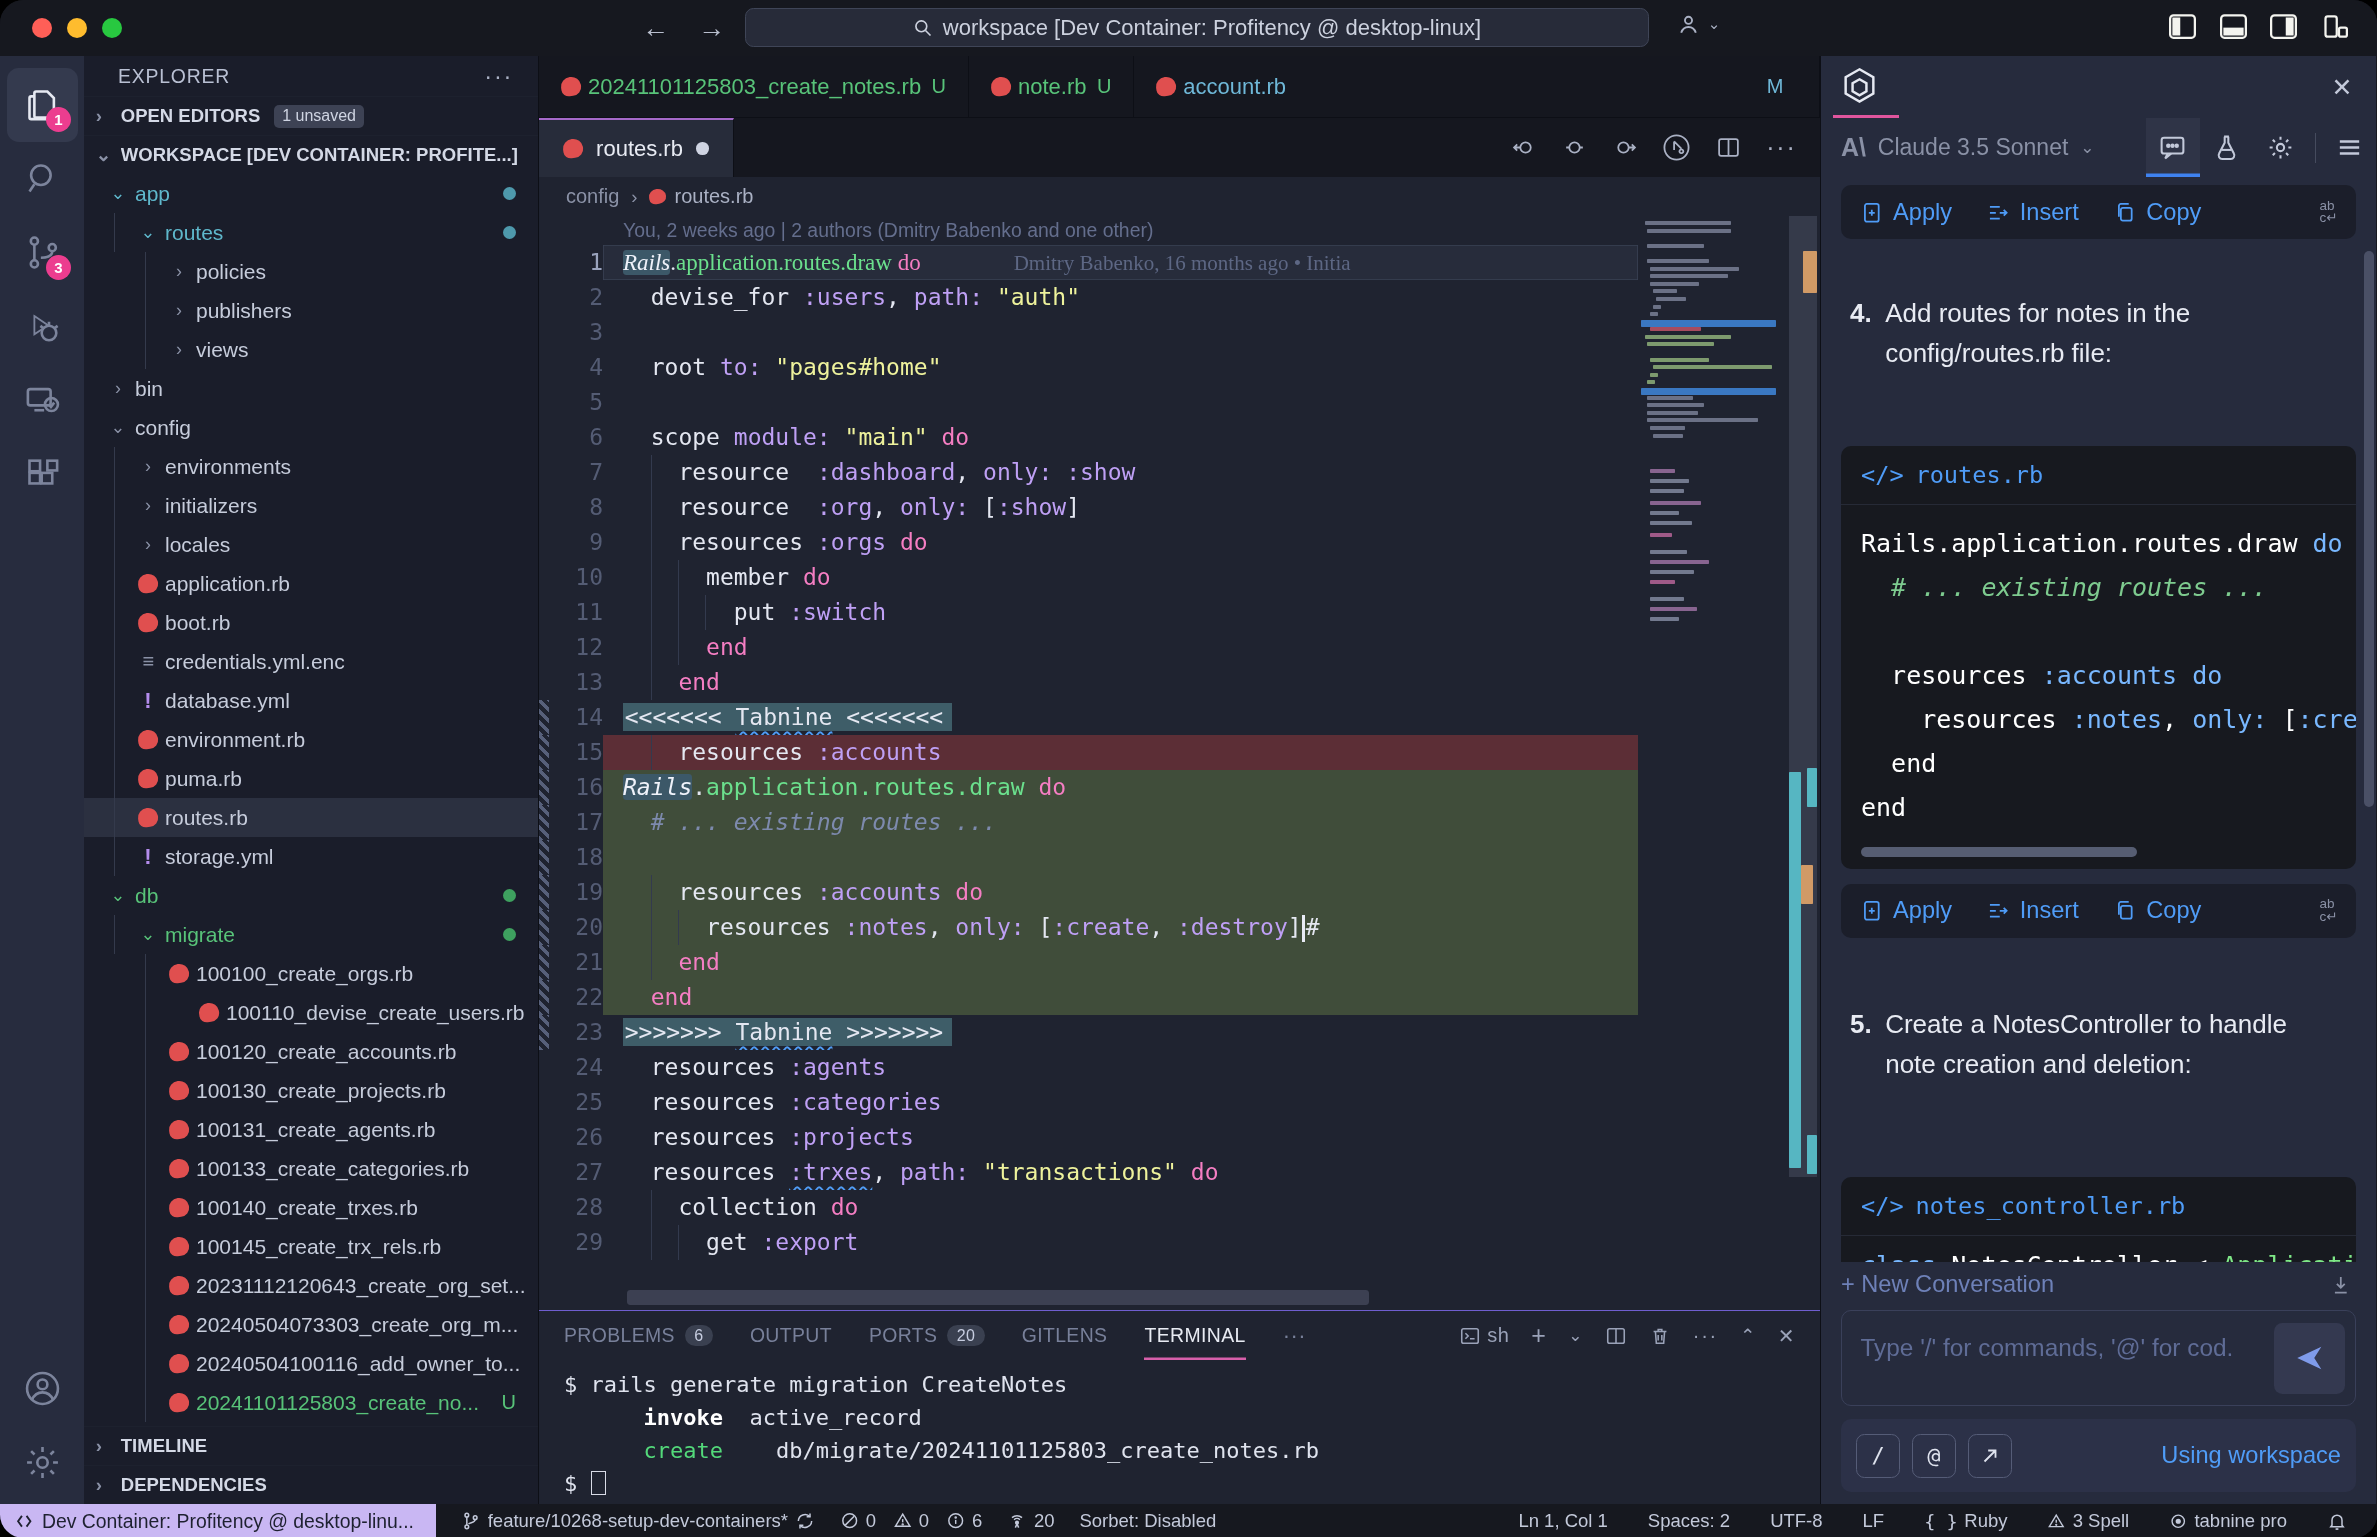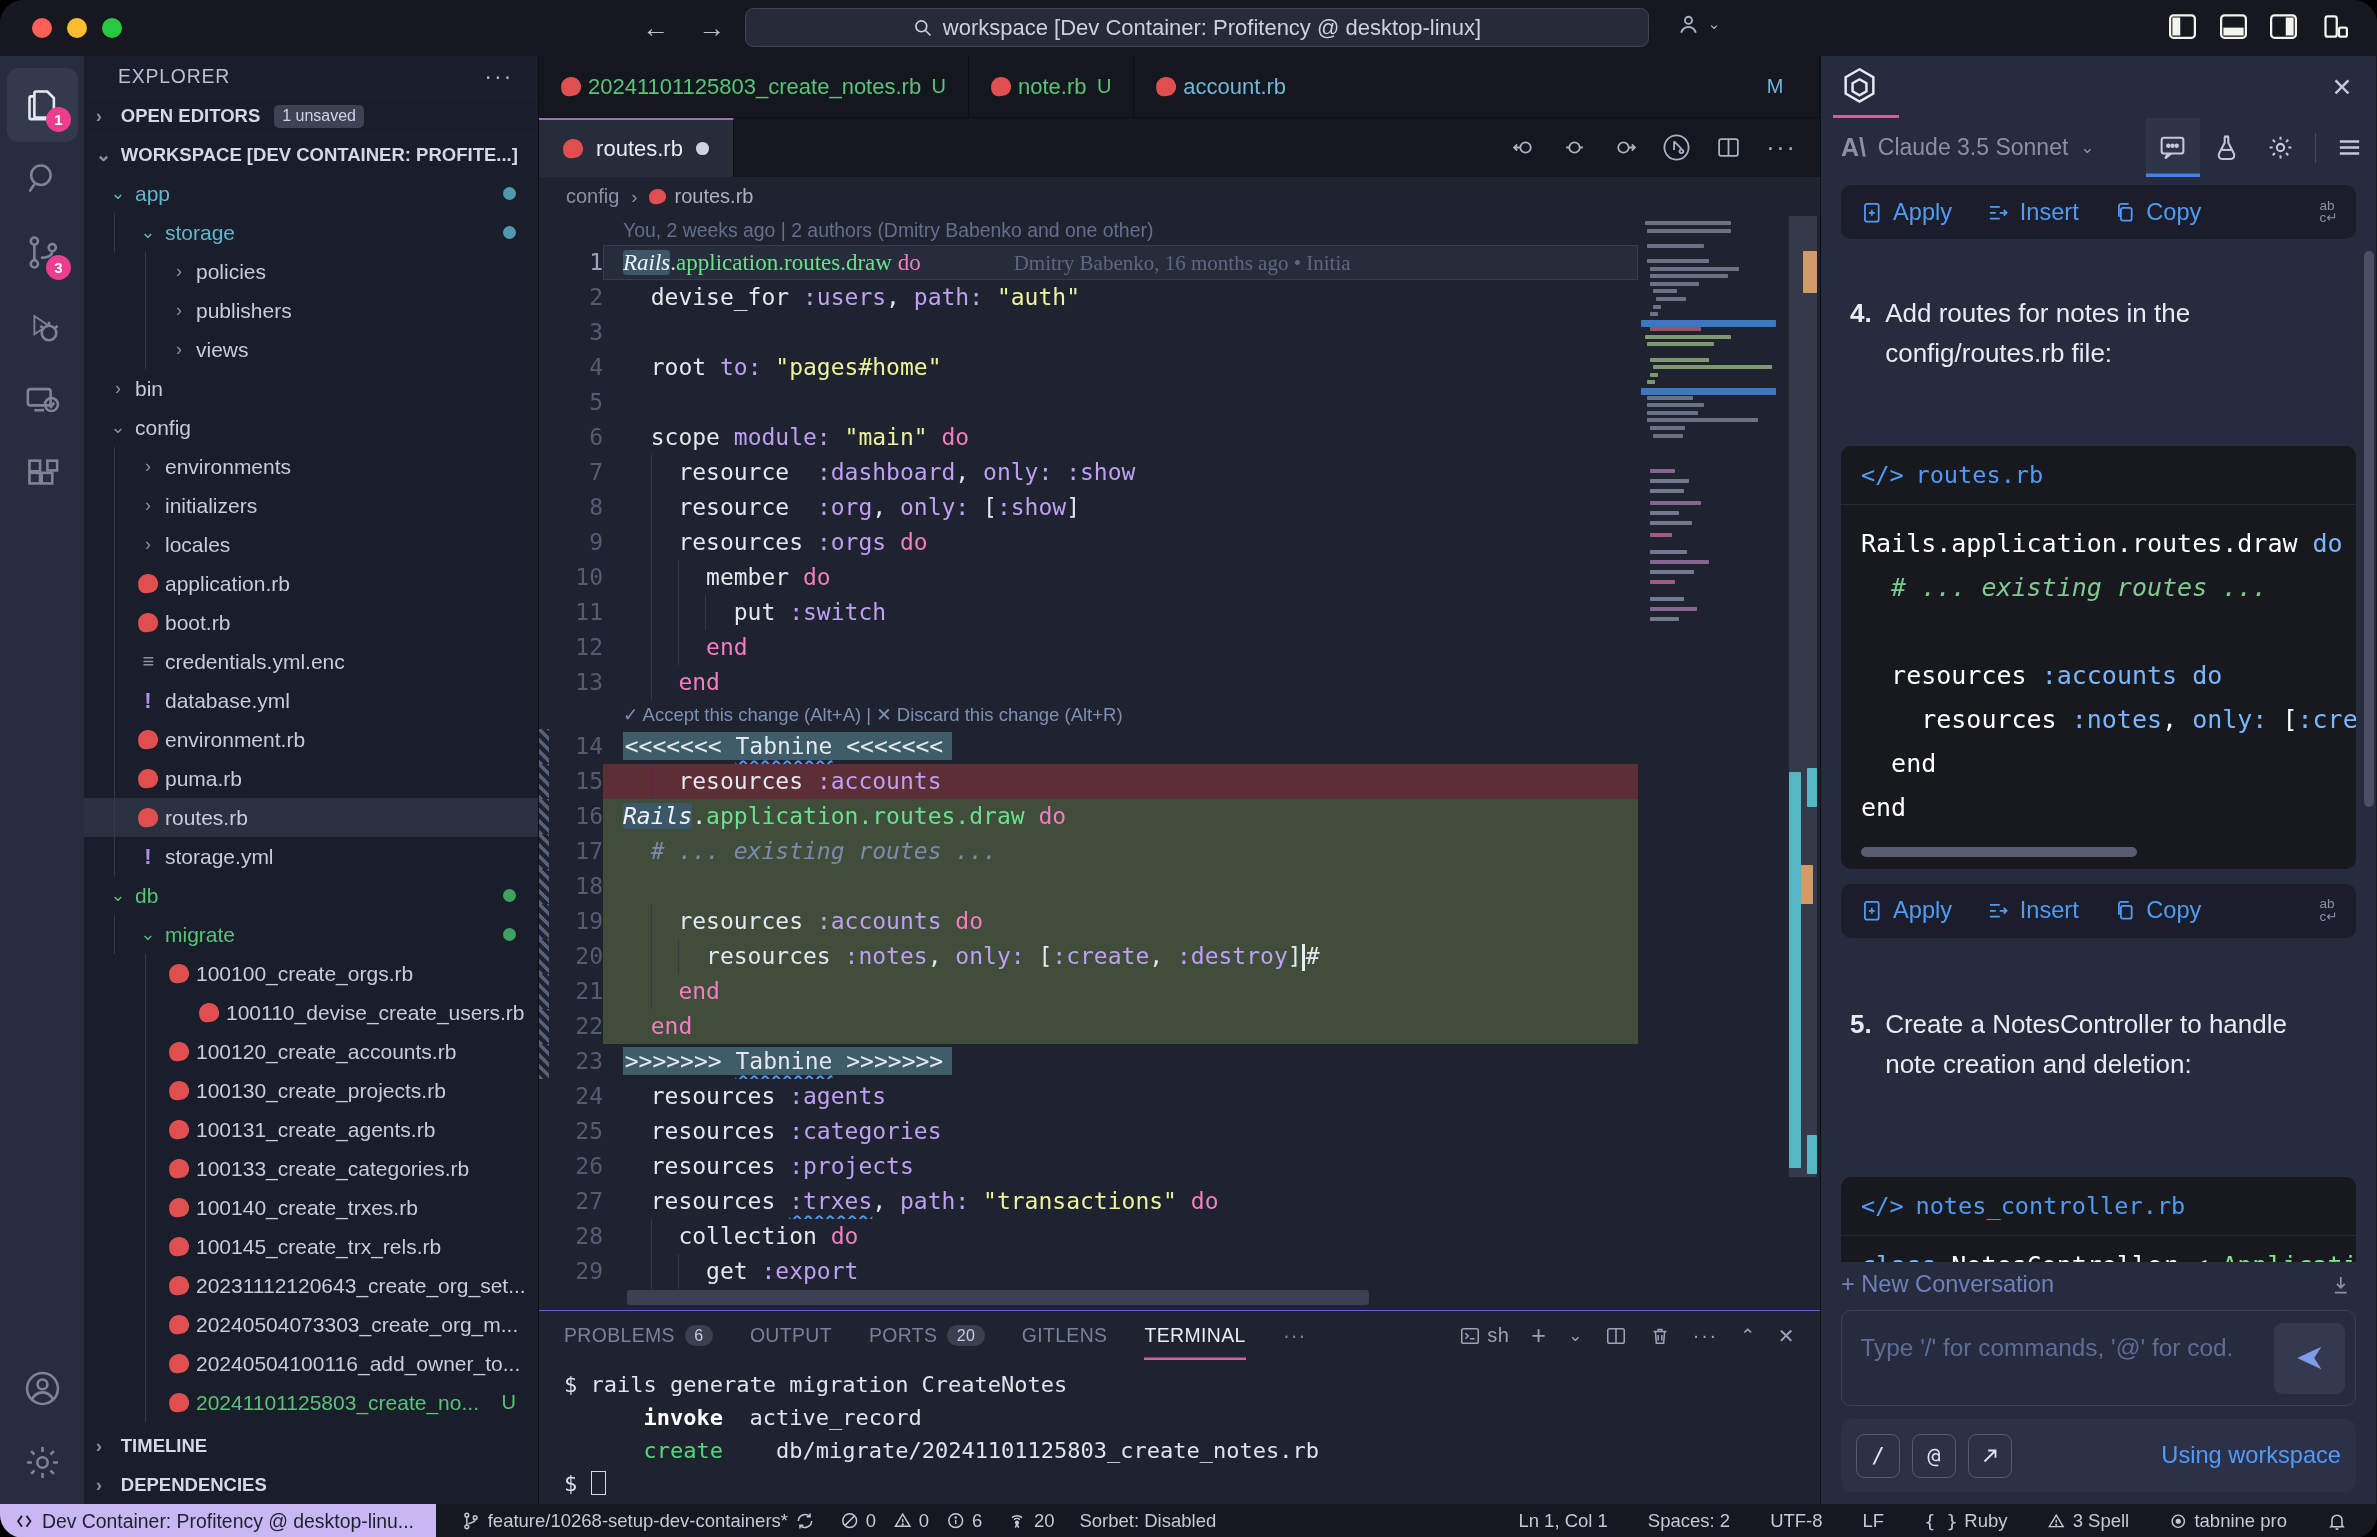--- a/index.html
+++ b/index.html
@@ -289,21 +289,21 @@
               <span class="chev" style="color: rgb(95, 184, 204);">⌄</span>
             </span>
             <span class="lbl teal">app</span>
             <span class="dot teal"></span>
           </div>
           <div class="trow" style="padding-left: 47px;">
             <div class="guide" style="left: 30px;"></div>
             <span class="slot">
               <span class="chev" style="color: rgb(95, 184, 204);">⌄</span>
             </span>
-            <span class="lbl teal">storage</span>
+            <span class="lbl teal">routes</span>
             <span class="dot teal"></span>
           </div>
           <div class="trow" style="padding-left: 78px;">
             <div class="guide" style="left: 61px;"></div>
             <span class="slot">
               <span class="chev">›</span>
             </span>
             <span class="lbl">policies</span>
           </div>
           <div class="trow" style="padding-left: 78px;">
@@ -638,21 +638,20 @@
             <div class="cline">
               <span class="stripes"></span>
               <span class="gut">12</span>
               <span class="ccontent"><span class="indent-guide" style="left: 48px;"></span><span class="indent-guide" style="left: 75px;"></span><span class="tw">      </span><span class="tp">end</span></span>
             </div>
             <div class="cline">
               <span class="stripes"></span>
               <span class="gut">13</span>
               <span class="ccontent"><span class="indent-guide" style="left: 48px;"></span><span class="tw">    </span><span class="tp">end</span></span>
             </div>
-            <div class="lens-row">✓ Accept this change (Alt+A) | ✕ Discard this change (Alt+R)</div>
             <div class="cline conflict">
               <span class="stripes"></span>
               <span class="gut">14</span>
               <span class="ccontent"><span class="markbox"><span class="tw">&lt;&lt;&lt;&lt;&lt;&lt;&lt; </span><span class="tw sq">Tabnine</span><span class="tw"> &lt;&lt;&lt;&lt;&lt;&lt;&lt;</span></span></span>
             </div>
             <div class="cline conflict bg-del">
               <span class="stripes"></span>
               <span class="gut">15</span>
               <span class="ccontent"><span class="indent-guide" style="left: 48px;"></span><span class="tw">    resources </span><span class="ts">:accounts</span></span>
             </div>

